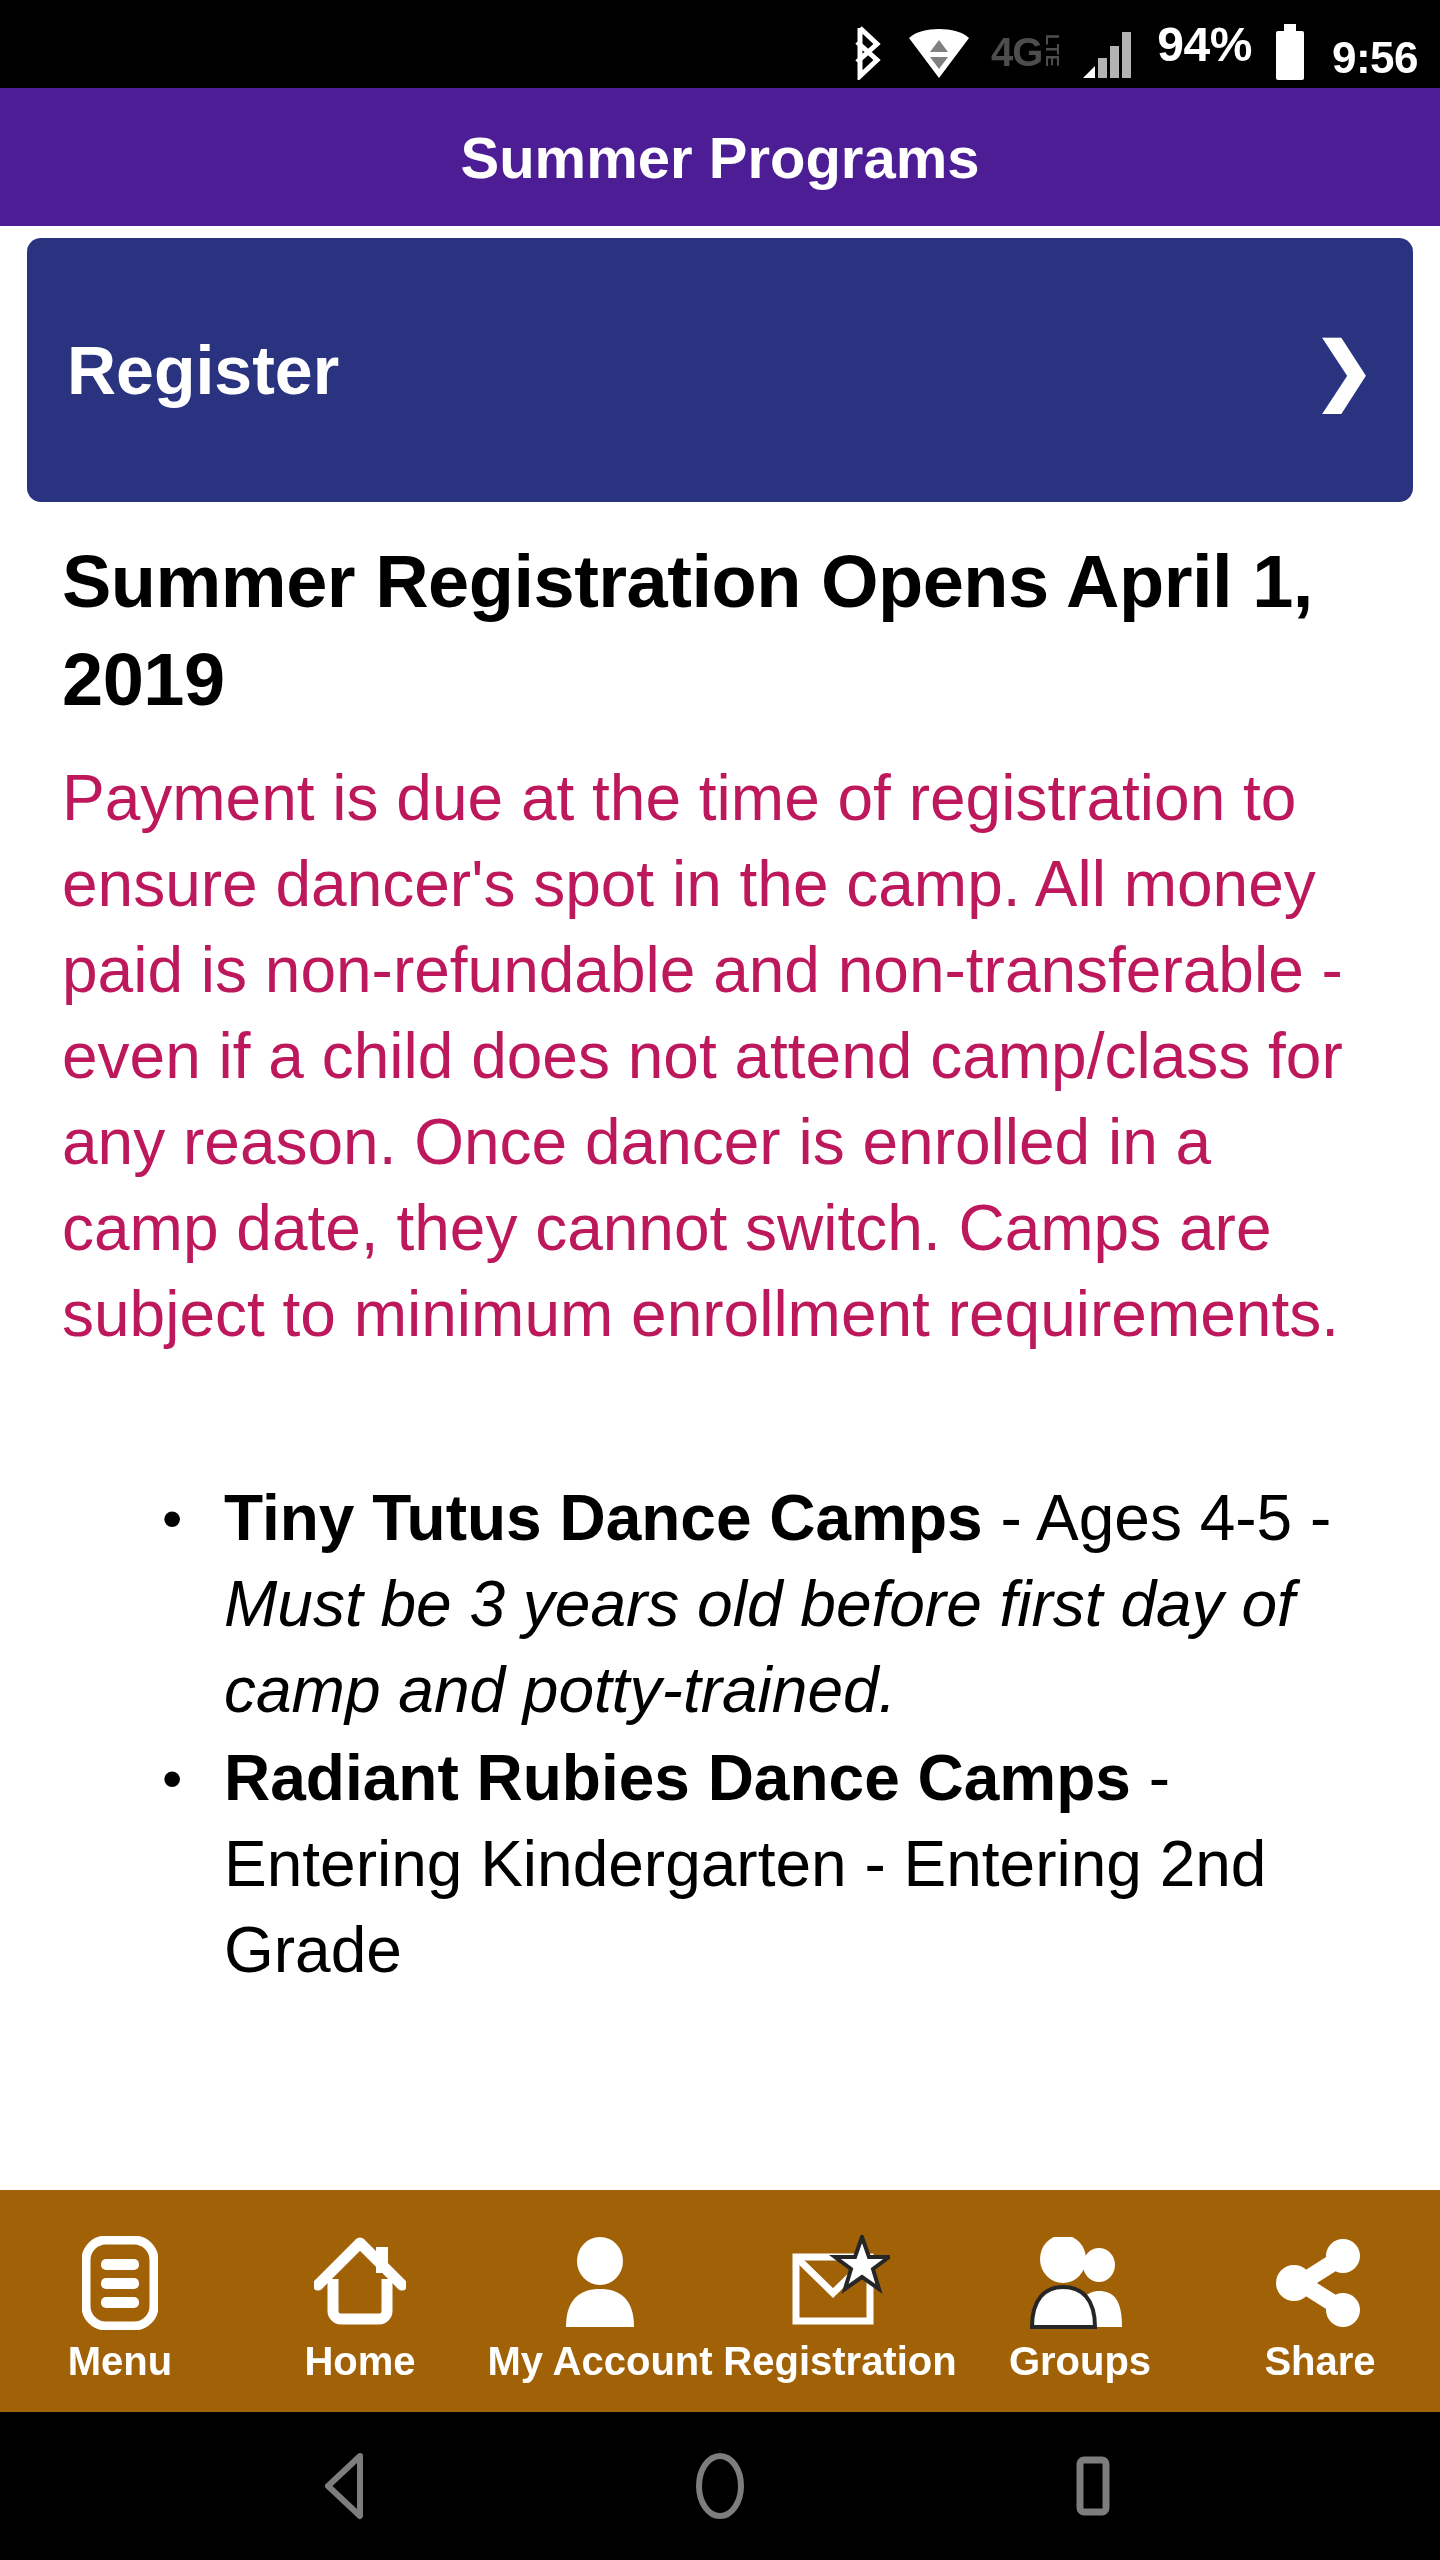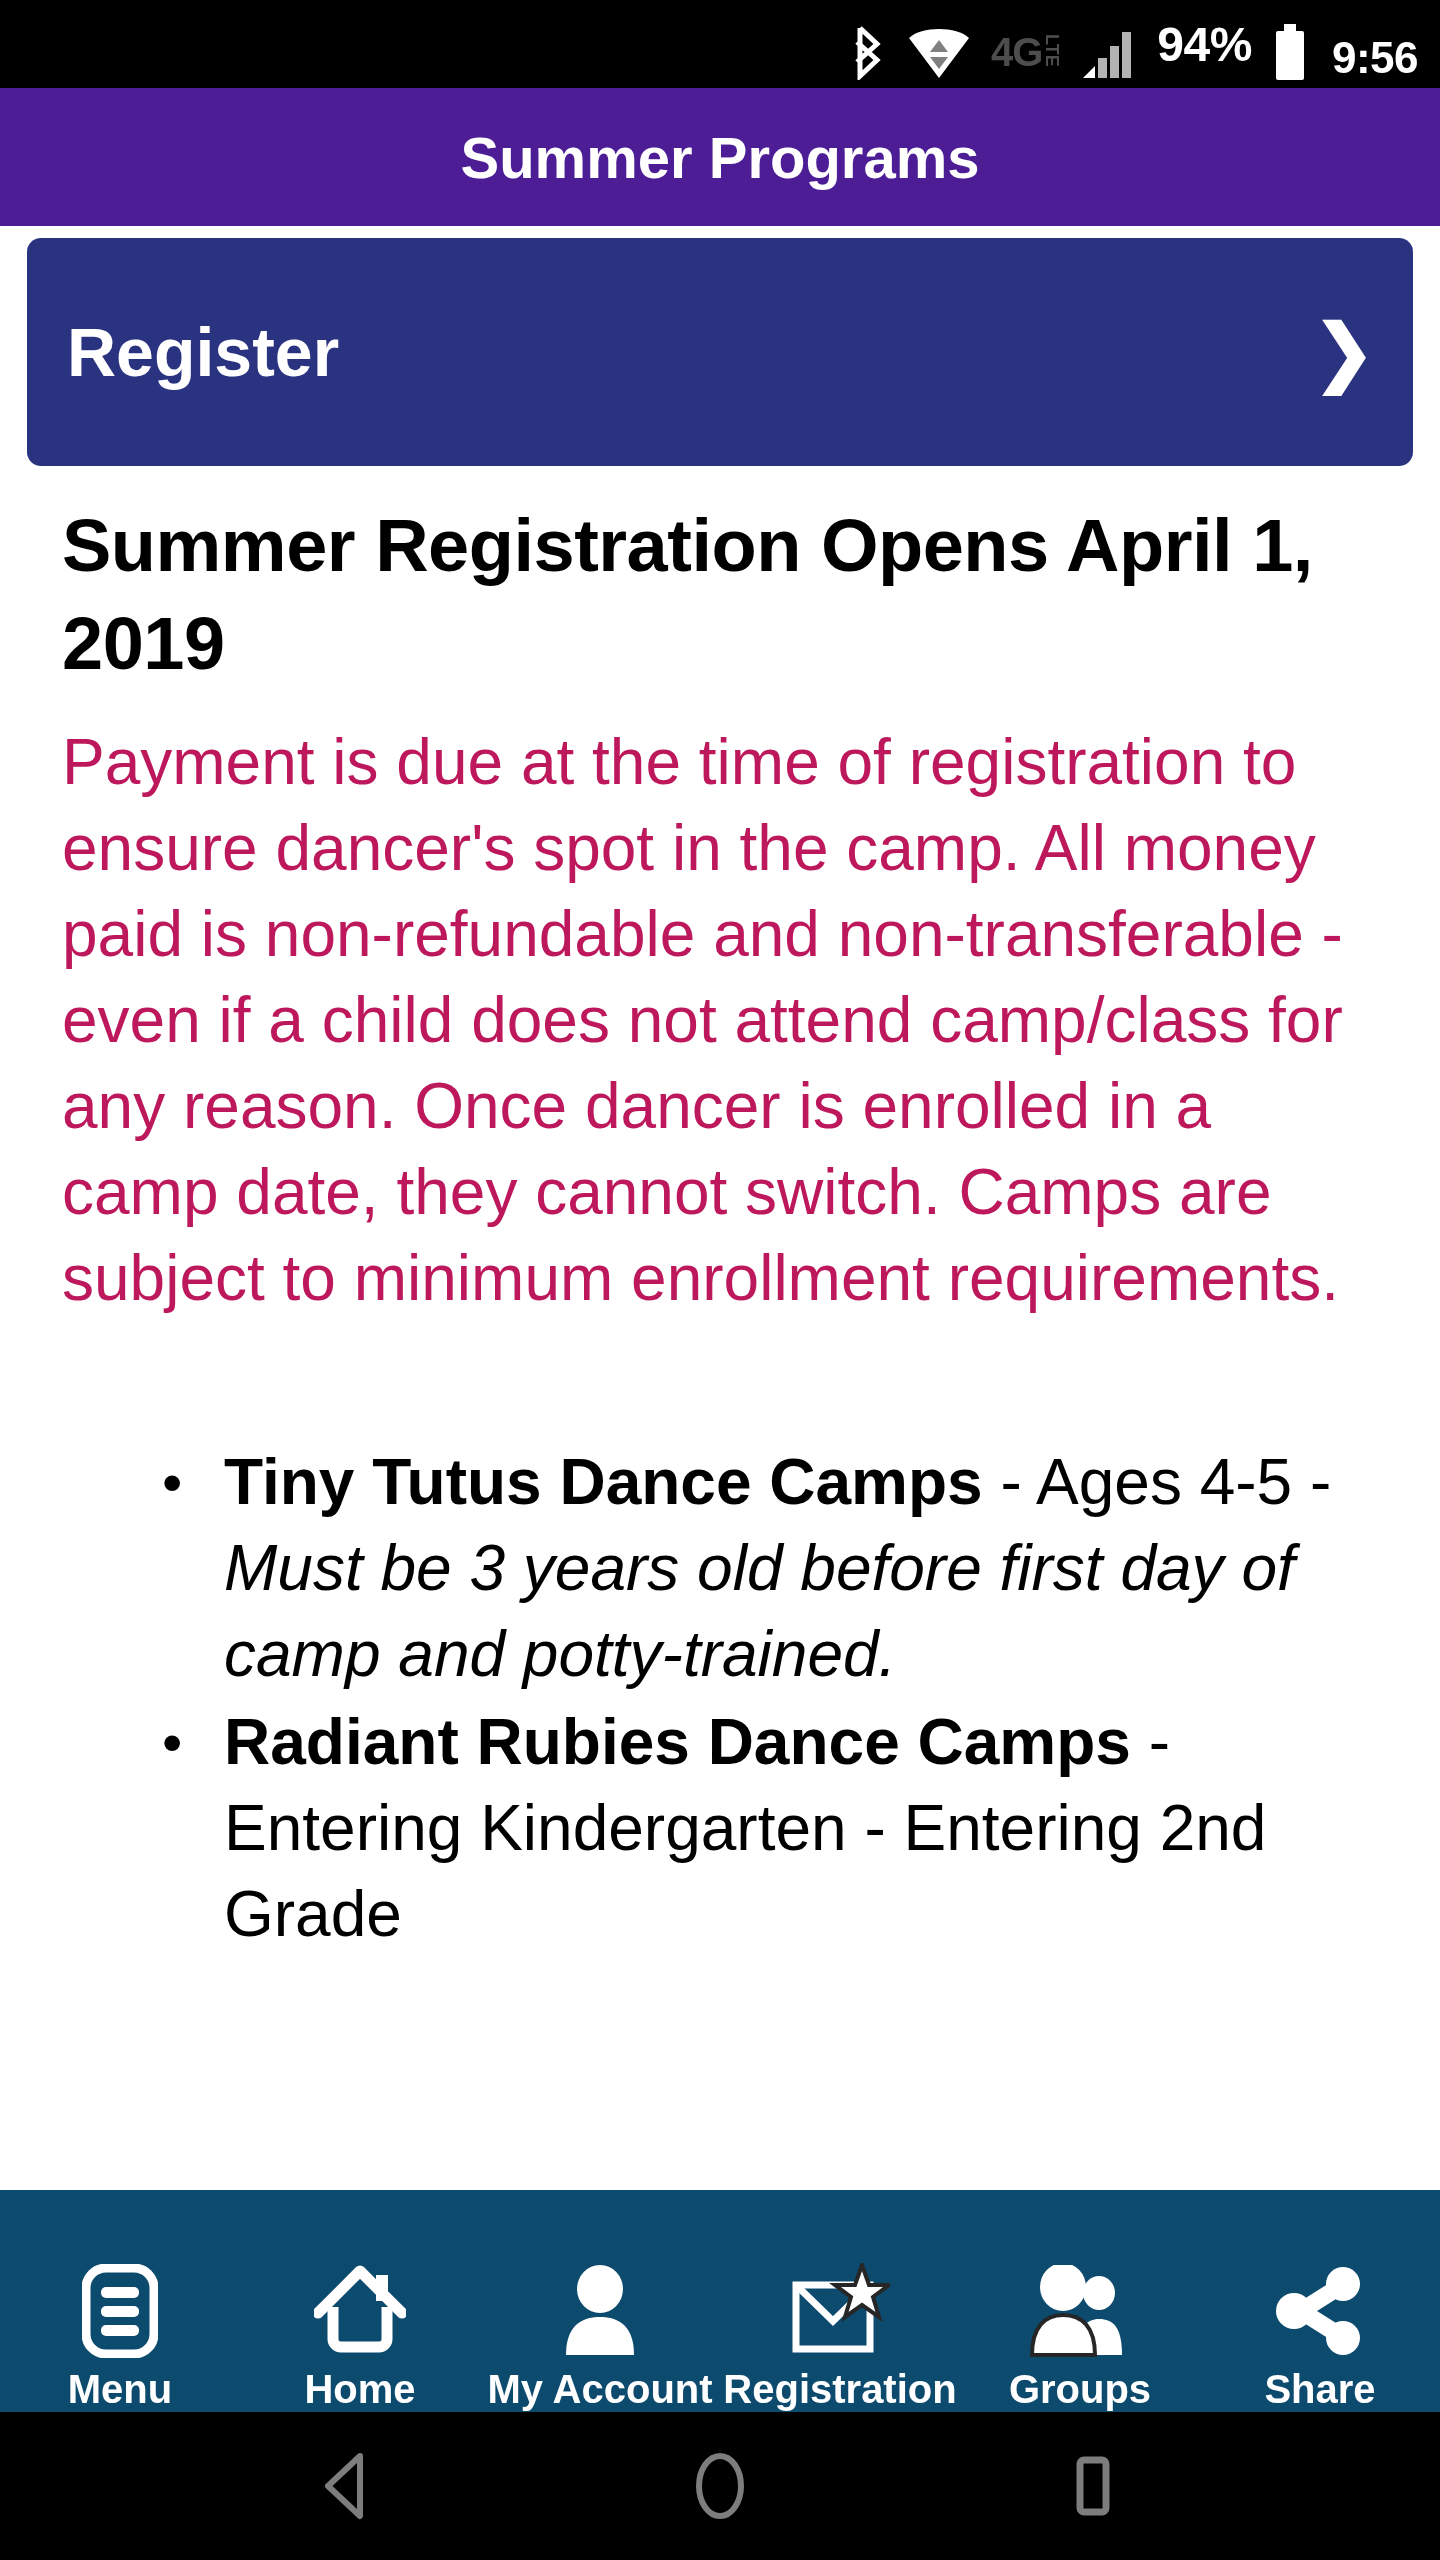--- a/index.html
+++ b/index.html
@@ -100,21 +100,21 @@
   
   .content {
     flex: 1 1 auto;
     background: #ffffff;
     overflow: hidden;
     position: relative;
   }
 
   .register-btn {
     margin: 12px 27px 0 27px;
-    height: 228px;
+    height: 264px;
     background: #2a3380;
     border-radius: 14px;
     display: flex;
     align-items: center;
     justify-content: space-between;
     padding: 0 38px 0 40px;
     cursor: pointer;
   }
   .register-label {
     color: #ffffff;
@@ -174,23 +174,23 @@
     top: 0;
     font-size: 58px;
     line-height: 86px;
   }
   .camp-name { font-weight: bold; }
   .camp-note { font-style: italic; }
 
   
   .app-nav {
     height: 222px;
-    background: #0c4a6e;
-    display: flex;
-    align-items: flex-end;
+    background: #a16207;
+    display: flex;
+    align-items: center;
     flex: 0 0 222px;
   }
   .nav-item {
     flex: 1 1 0;
     display: flex;
     flex-direction: column;
     align-items: center;
     justify-content: center;
     gap: 4px;
     cursor: pointer;

